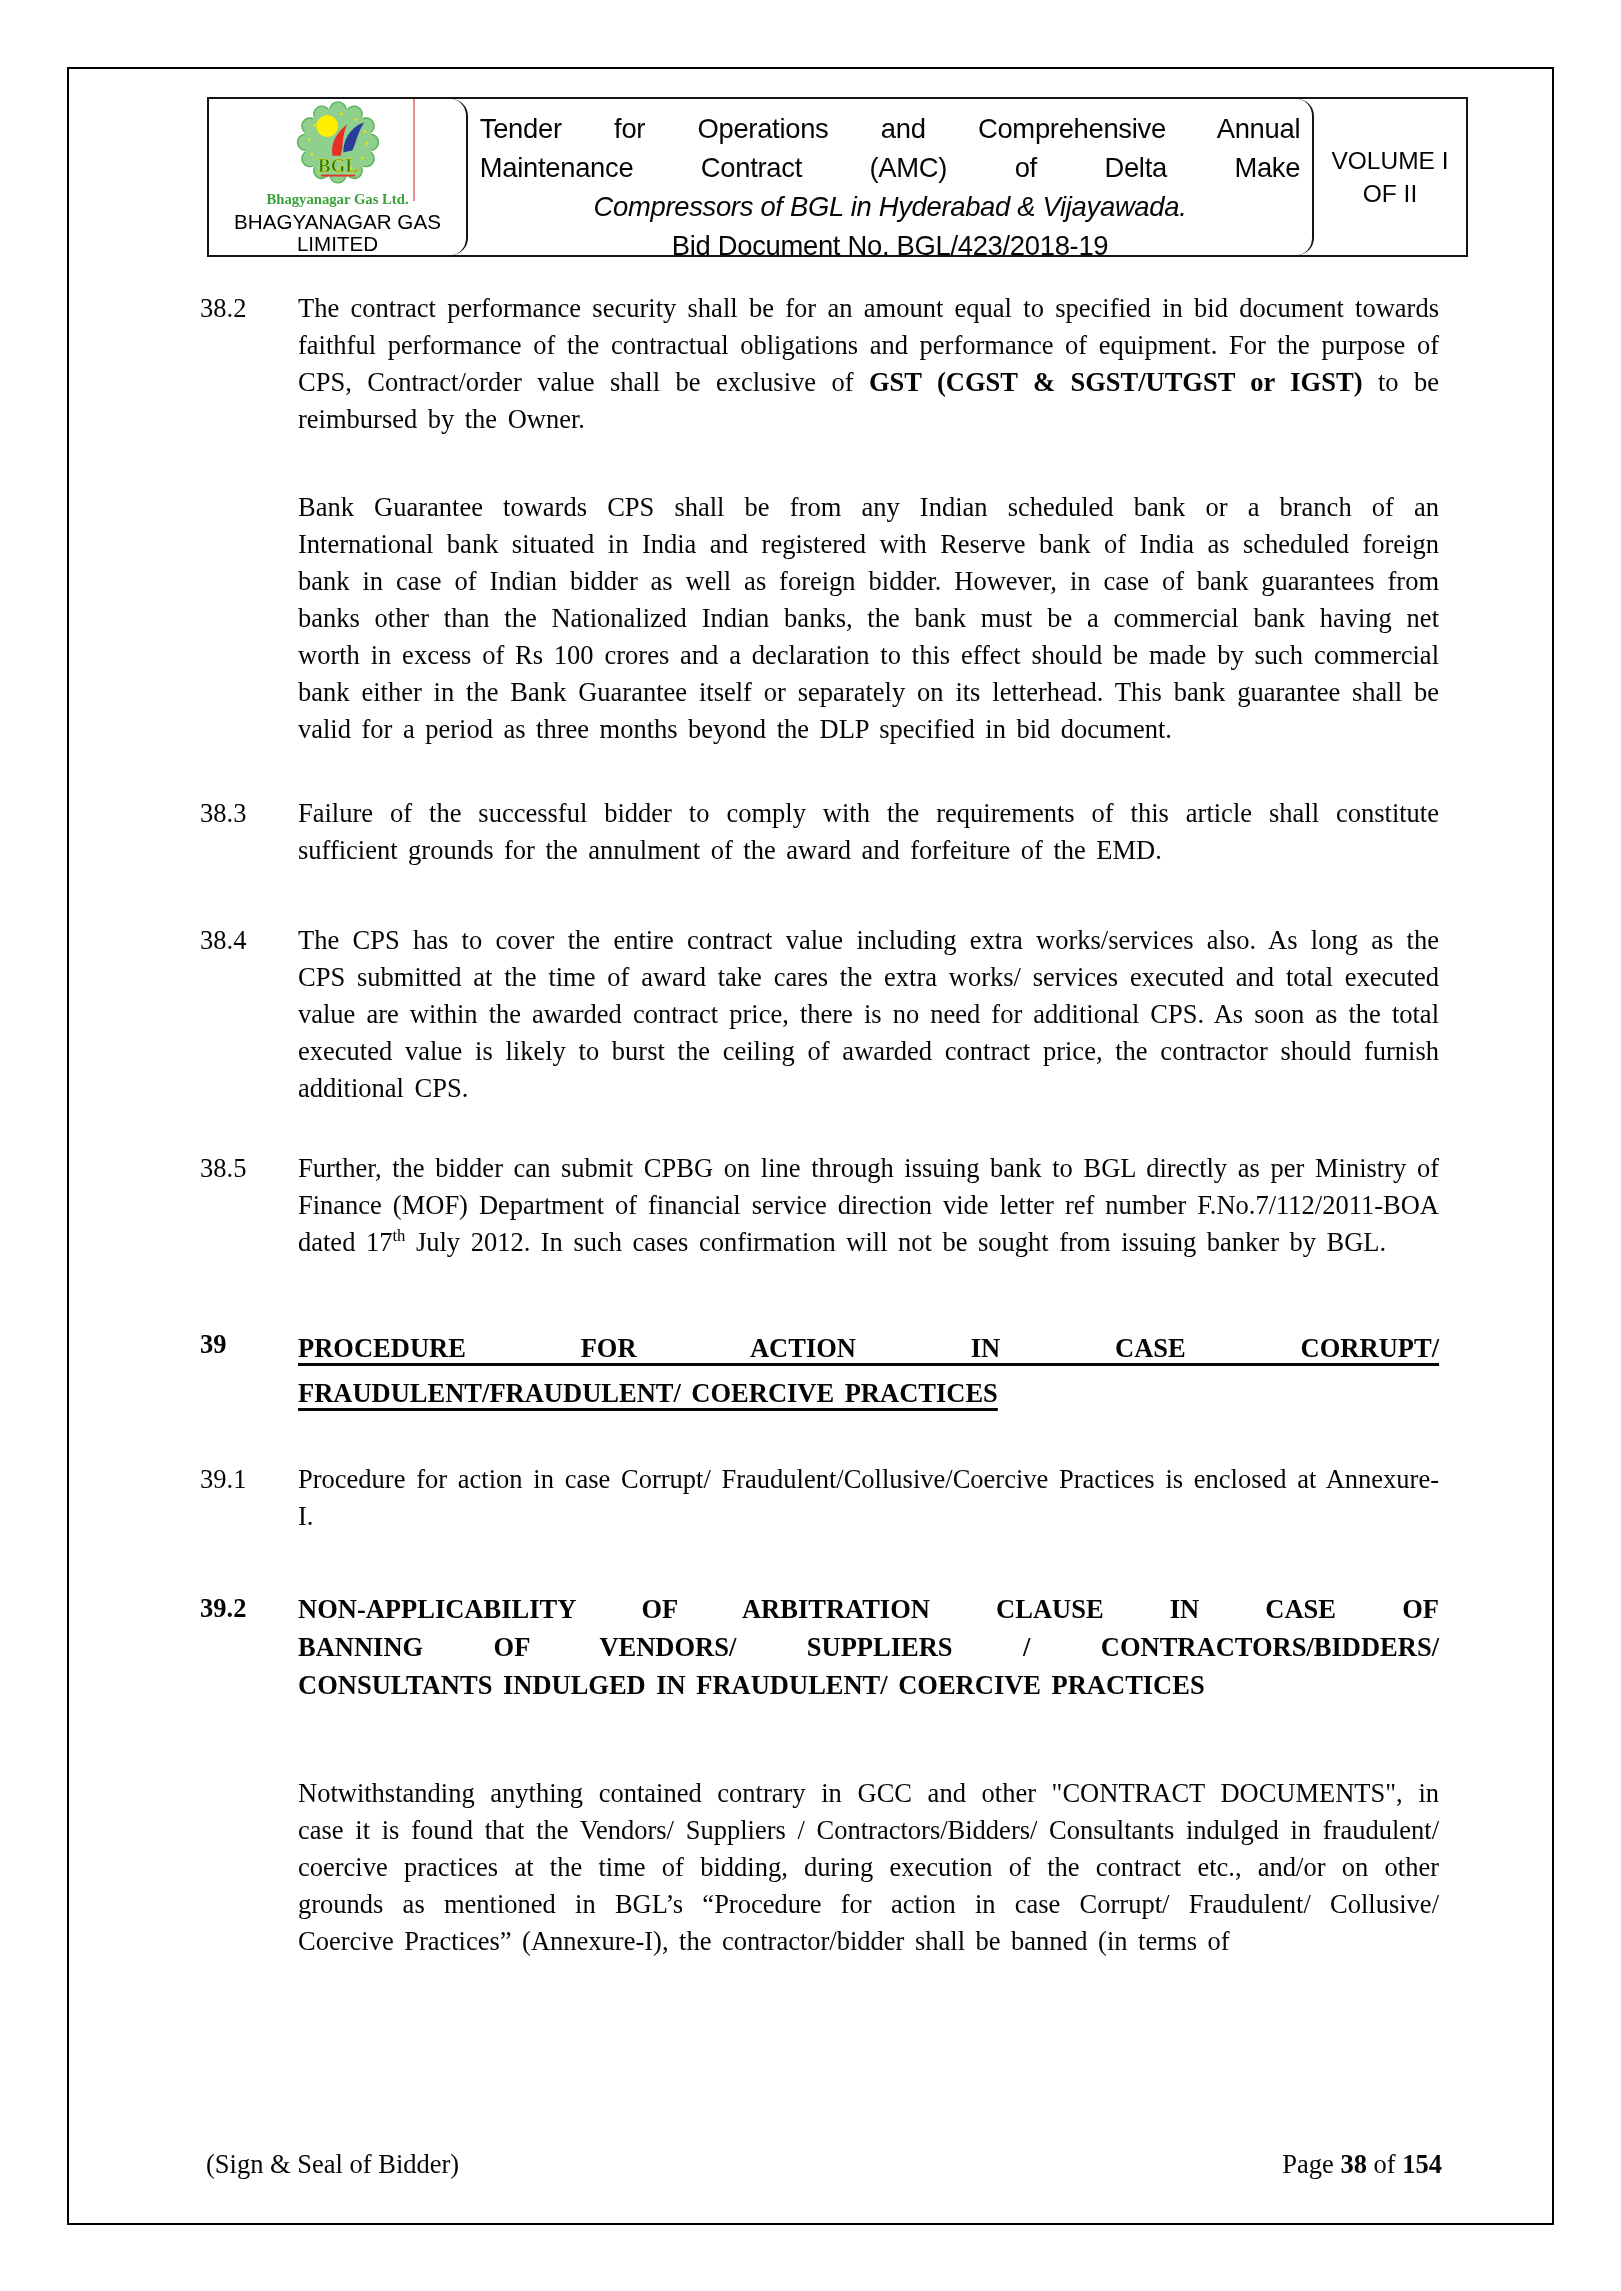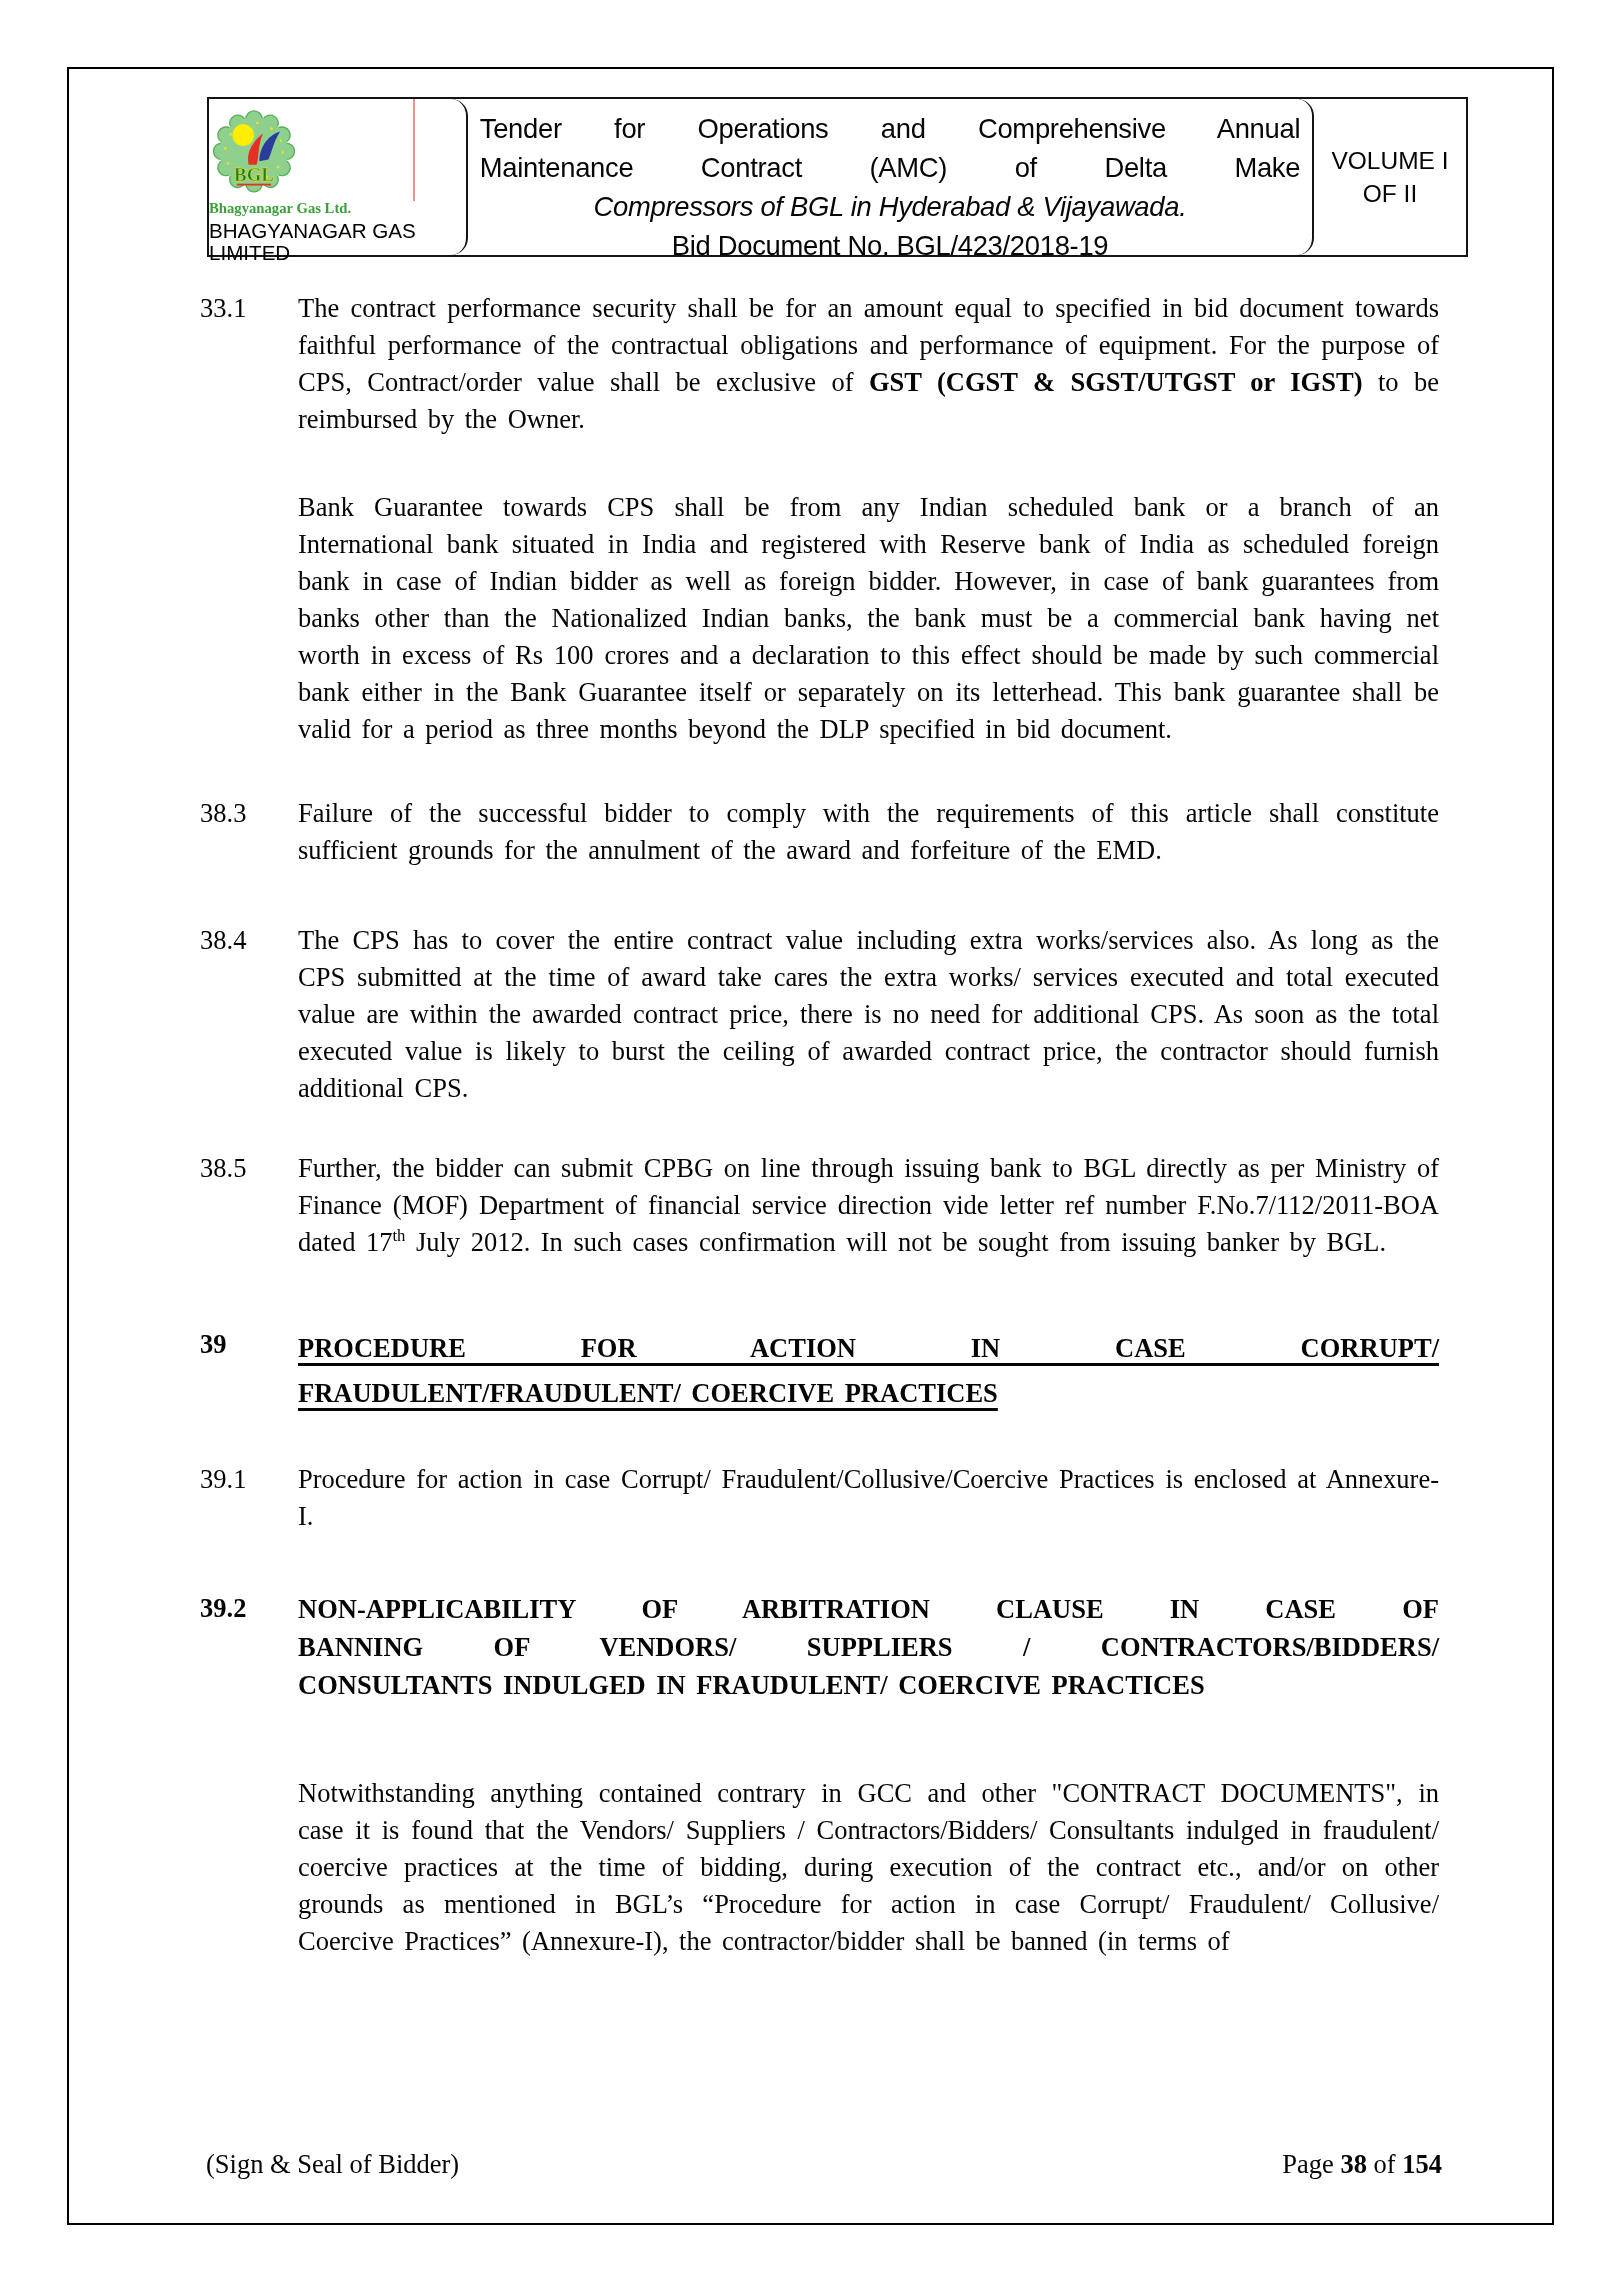--- a/index.html
+++ b/index.html
@@ -12,21 +12,21 @@
     border:2.9px solid #000;
   }
   
   .header-table {
     display:flex; margin:28px 0 0 138px; width:1257px; height:156px;
     border:2px solid #141414; box-sizing:content-box;
   }
   .cell { box-sizing:border-box;border-radius:17px; }
   .cell-logo {
     width:259px; flex:none; border-right:2px solid #141414;
-    position:relative; padding-top:10px;
+    position:relative; text-align:center; padding-top:1px;
   }
   .red-line { position:absolute; left:204px; top:0; width:2px; height:102px; background:#f08f8f; }
   .logo-subtitle {
     font-family:"Liberation Serif", serif; font-weight:bold;
     font-size:14.7px; color:#3aa13a; line-height:15.7px; margin-top:-2px;
   }
   .company-name {
     font-family:"Liberation Sans", sans-serif; font-size:20.6px;
     line-height:22.5px; color:#000; margin-top:2.9px;
   }
@@ -120,21 +120,21 @@
 
       <div class="cell cell-volume">
         <div>VOLUME I</div>
         <div>OF II</div>
       </div>
     </div>
 
     <div class="content">
 
       <div class="sec m-s382">
-        <div class="num">33.1</div>
+        <div class="num">38.2</div>
         <div class="bodytext"><span>The contract performance security shall be for an amount equal to specified in bid document  towards faithful performance of the contractual obligations and performance of equipment. For the purpose of CPS, Contract/order value shall be exclusive of </span><span class="bold">GST (CGST &amp; SGST/UTGST or IGST)</span><span> to be reimbursed by the Owner.</span></div>
       </div>
 
       <div class="indent-para m-bank">Bank Guarantee towards CPS shall be from any Indian scheduled bank or a branch of an International bank situated in India and registered with Reserve bank of India as scheduled foreign bank in case of Indian bidder as well as foreign bidder. However, in case of bank guarantees from banks other than the Nationalized Indian banks, the bank must be a commercial bank having net worth in excess of Rs 100 crores and a declaration to this effect should be made by such commercial bank either in the Bank Guarantee itself or separately on its letterhead. This bank guarantee shall be valid for a period as three months beyond the DLP specified in bid document.</div>
 
       <div class="sec m-s383">
         <div class="num">38.3</div>
         <div class="bodytext">Failure of the successful bidder to comply with the requirements of this article shall constitute sufficient grounds for the annulment of the award and forfeiture of the EMD.</div>
       </div>
 

